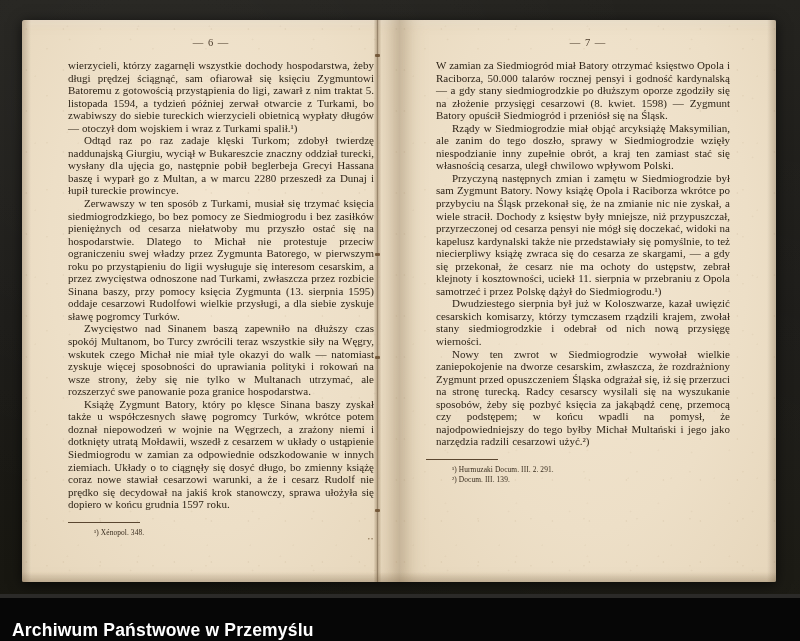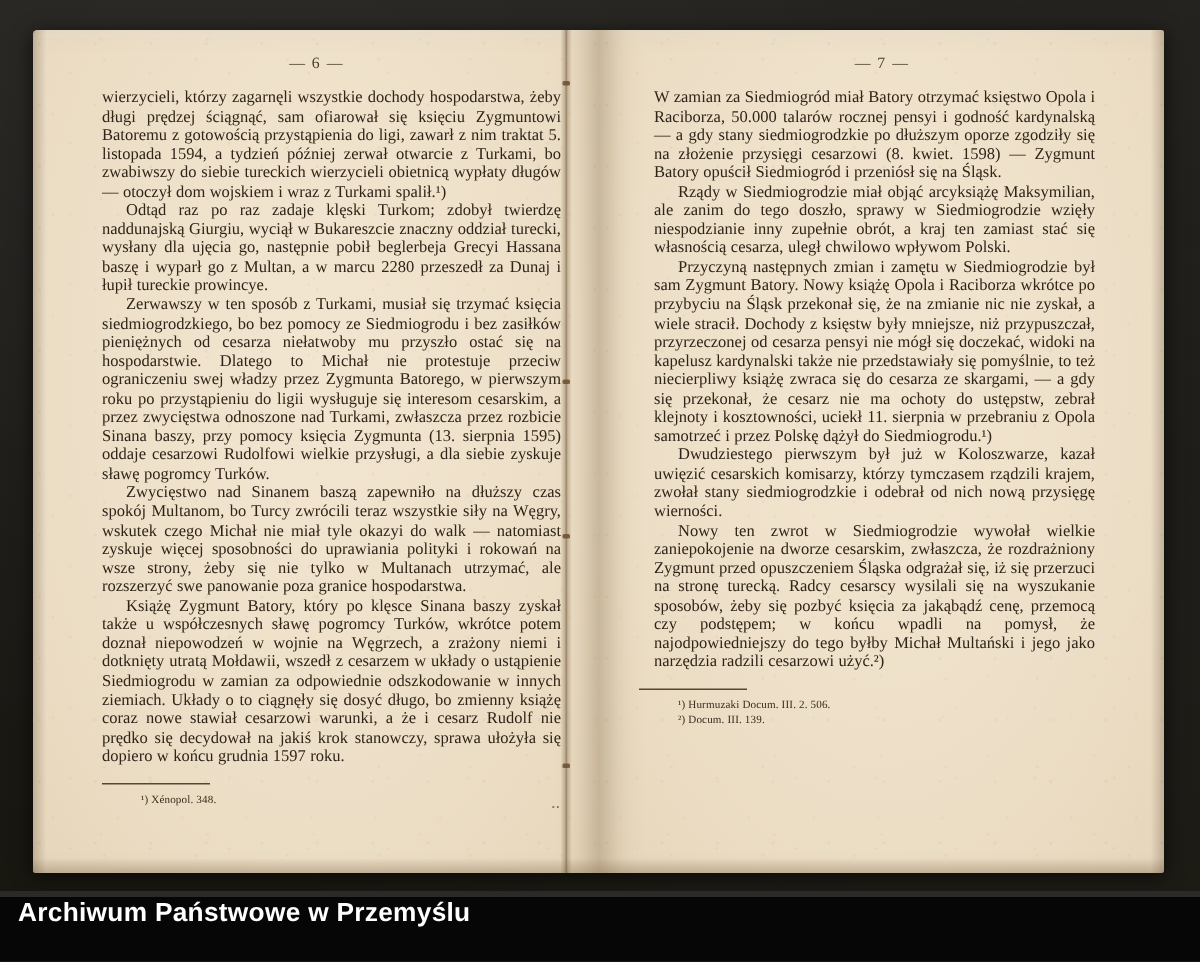--- a/index.html
+++ b/index.html
@@ -154,21 +154,21 @@
   
   .watermark {
     position: absolute;
     left: 0;
     bottom: 0;
     width: 800px;
     height: 43px;
     background: #060606;
     z-index: 10;
     display: flex;
-    align-items: flex-start;
+    align-items: flex-end;
   }
   .watermark-text {
     margin-left: 12px;
     color: #ffffff;
     font-family: "Liberation Sans", sans-serif;
     font-size: 17.5px;
     font-weight: bold;
     letter-spacing: 0.2px;
   }
   .wm-sep {
@@ -228,26 +228,26 @@
     <div class="leaf leaf-right">
       <div class="grain"></div>
       <div class="edge-r"></div>
       <div class="edge-b"></div>
       <div class="page-content">
         <div class="folio">— 7 —</div>
         <div class="col">
           <p class="noindent">W zamian za Siedmiogród miał Batory otrzymać księstwo Opola i Raciborza, 50.000 talarów rocznej pensyi i godność kardynalską — a gdy stany siedmiogrodzkie po dłuższym oporze zgodziły się na złożenie przysięgi cesarzowi (8. kwiet. 1598) — Zygmunt Batory opuścił Siedmiogród i przeniósł się na Śląsk.</p>
           <p>Rządy w Siedmiogrodzie miał objąć arcyksiążę Maksymilian, ale zanim do tego doszło, sprawy w Siedmiogrodzie wzięły niespodzianie inny zupełnie obrót, a kraj ten zamiast stać się własnością cesarza, uległ chwilowo wpływom Polski.</p>
           <p>Przyczyną następnych zmian i zamętu w Siedmiogrodzie był sam Zygmunt Batory. Nowy książę Opola i Raciborza wkrótce po przybyciu na Śląsk przekonał się, że na zmianie nic nie zyskał, a wiele stracił. Dochody z księstw były mniejsze, niż przypuszczał, przyrzeczonej od cesarza pensyi nie mógł się doczekać, widoki na kapelusz kardynalski także nie przedstawiały się pomyślnie, to też niecierpliwy książę zwraca się do cesarza ze skargami, — a gdy się przekonał, że cesarz nie ma ochoty do ustępstw, zebrał klejnoty i kosztowności, uciekł 11. sierpnia w przebraniu z Opola samotrzeć i przez Polskę dążył do Siedmiogrodu.¹)</p>
-          <p>Dwudziestego pierwszym był już w Koloszwarze, kazał uwięzić cesarskich komisarzy, którzy tymczasem rządzili krajem, zwołał stany siedmiogrodzkie i odebrał od nich nową przysięgę wierności.</p>
+          <p>Dwudziestego sierpnia był już w Koloszwarze, kazał uwięzić cesarskich komisarzy, którzy tymczasem rządzili krajem, zwołał stany siedmiogrodzkie i odebrał od nich nową przysięgę wierności.</p>
           <p>Nowy ten zwrot w Siedmiogrodzie wywołał wielkie zaniepokojenie na dworze cesarskim, zwłaszcza, że rozdrażniony Zygmunt przed opuszczeniem Śląska odgrażał się, iż się przerzuci na stronę turecką. Radcy cesarscy wysilali się na wyszukanie sposobów, żeby się pozbyć księcia za jakąbądź cenę, przemocą czy podstępem; w końcu wpadli na pomysł, że najodpowiedniejszy do tego byłby Michał Multański i jego jako narzędzia radzili cesarzowi użyć.²)</p>
         </div>
         <div class="fn-wrap">
           <hr class="fn-rule">
-          <p class="fn">¹) Hurmuzaki Docum. III. 2. 506.</p>
+          <p class="fn">¹) Hurmuzaki Docum. III. 2. 291.</p>
           <p class="fn">²) Docum. III. 139.</p>
         </div>
       </div>
     </div>
 
   </div>
 
   <div class="gutter">
     <div class="stitch" style="top:34px;"></div>
     <div class="stitch" style="top:233px;"></div>

